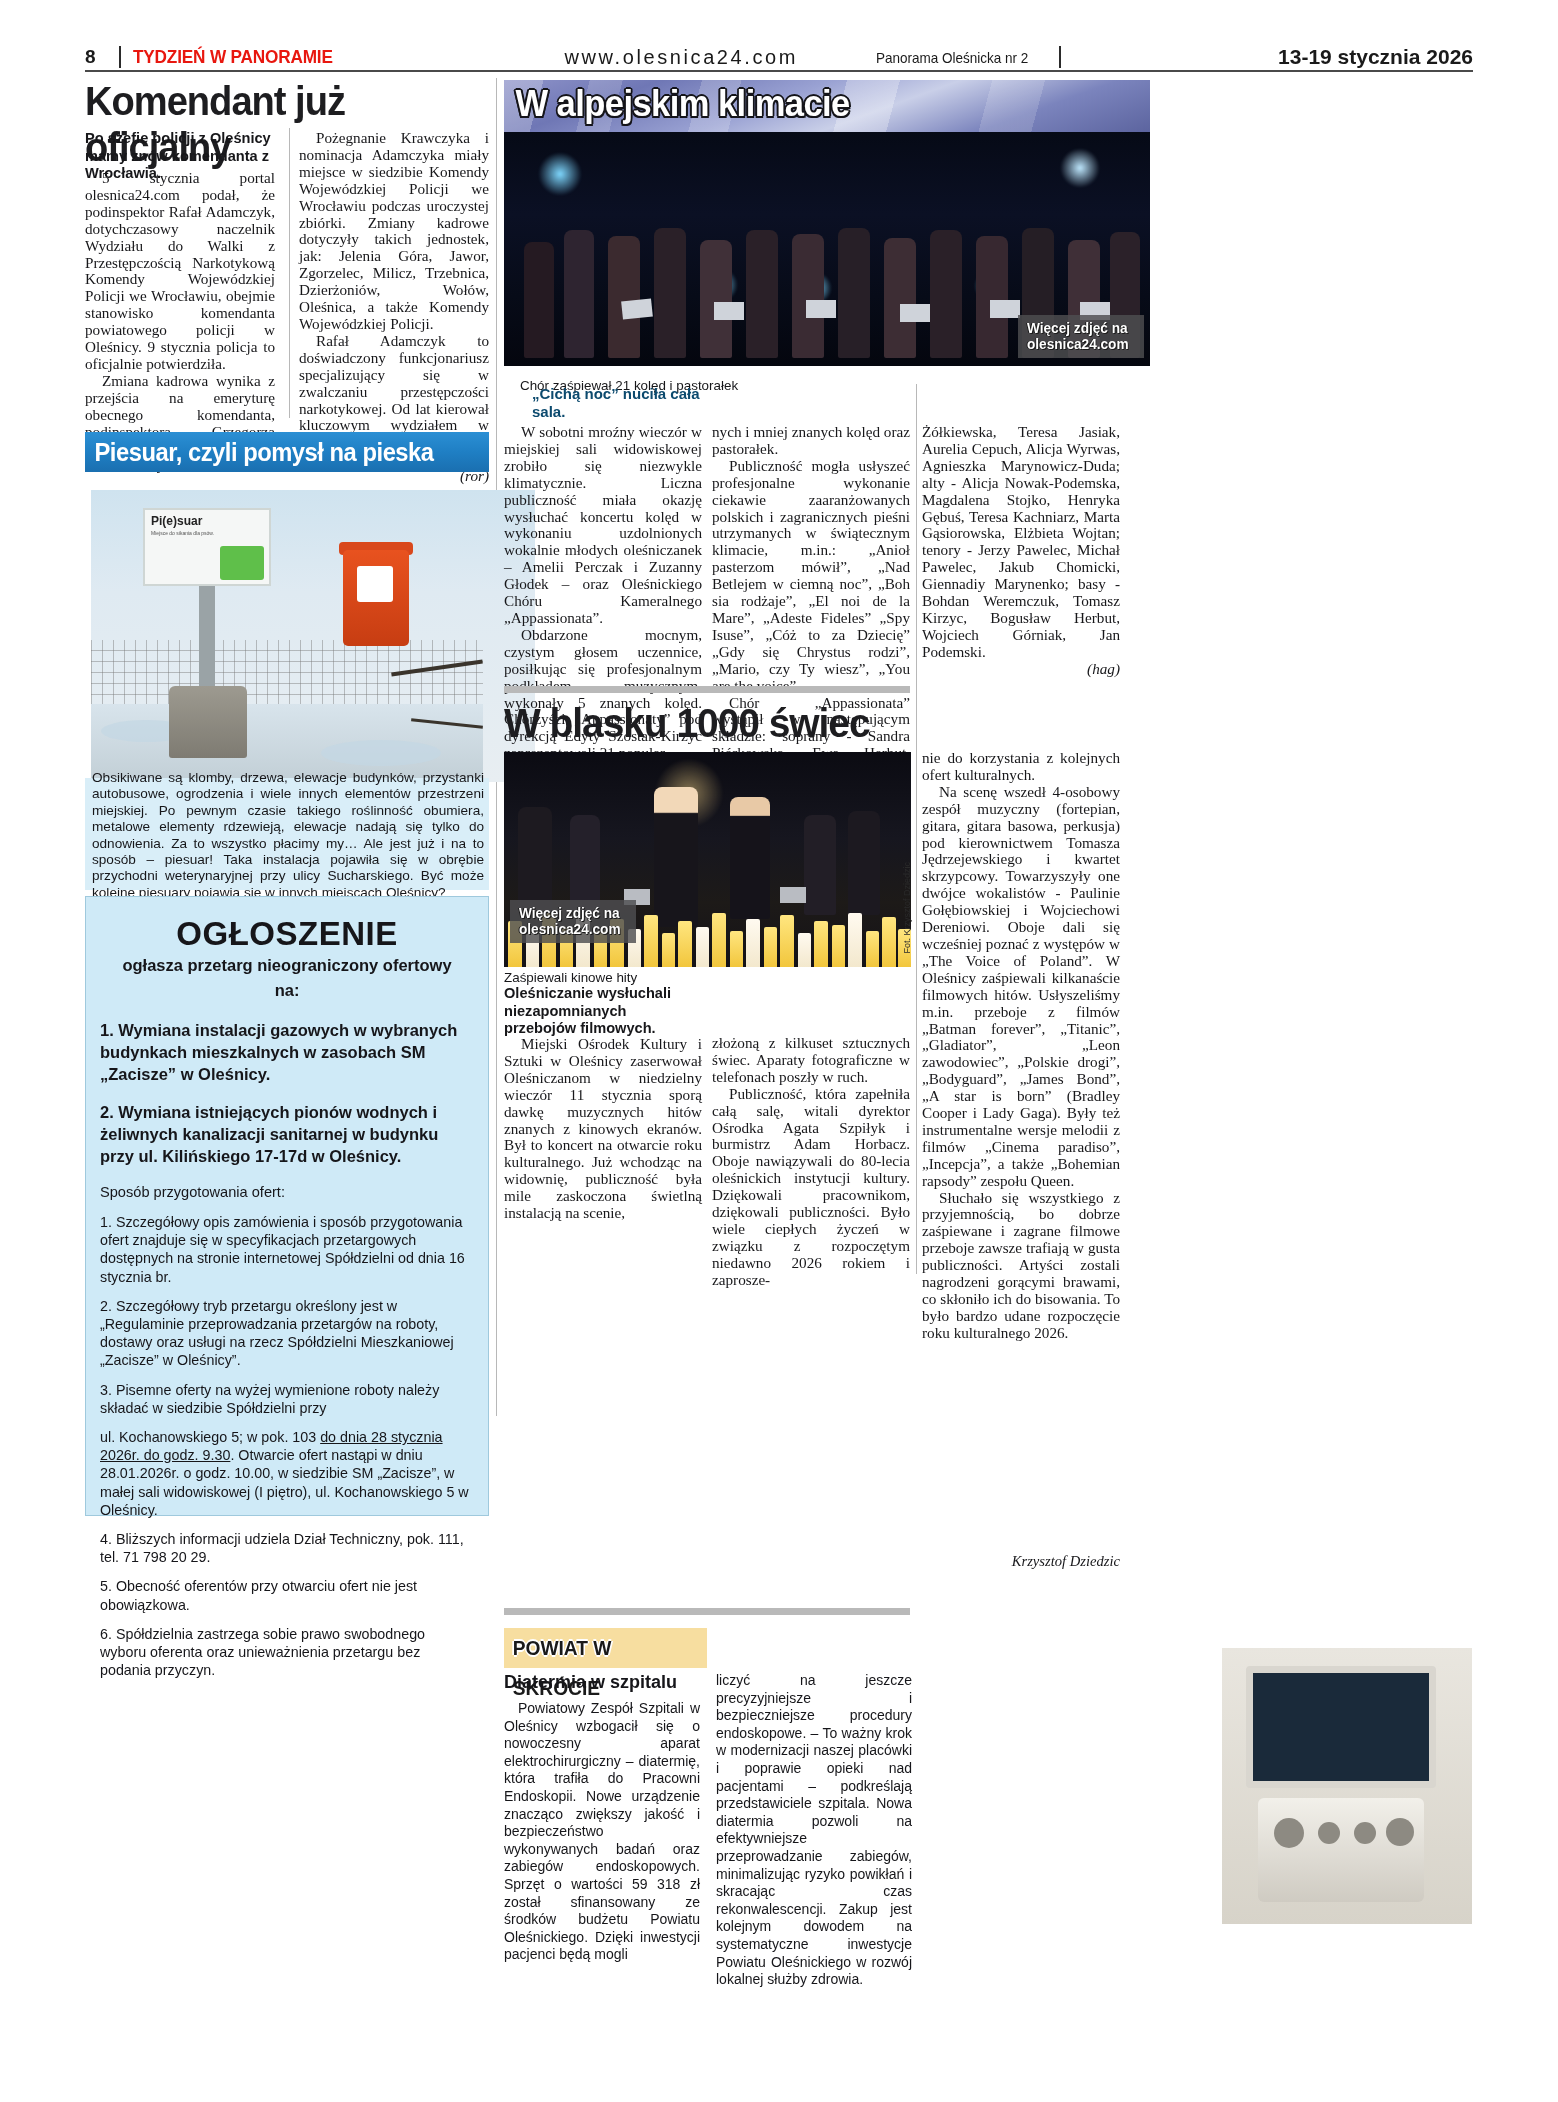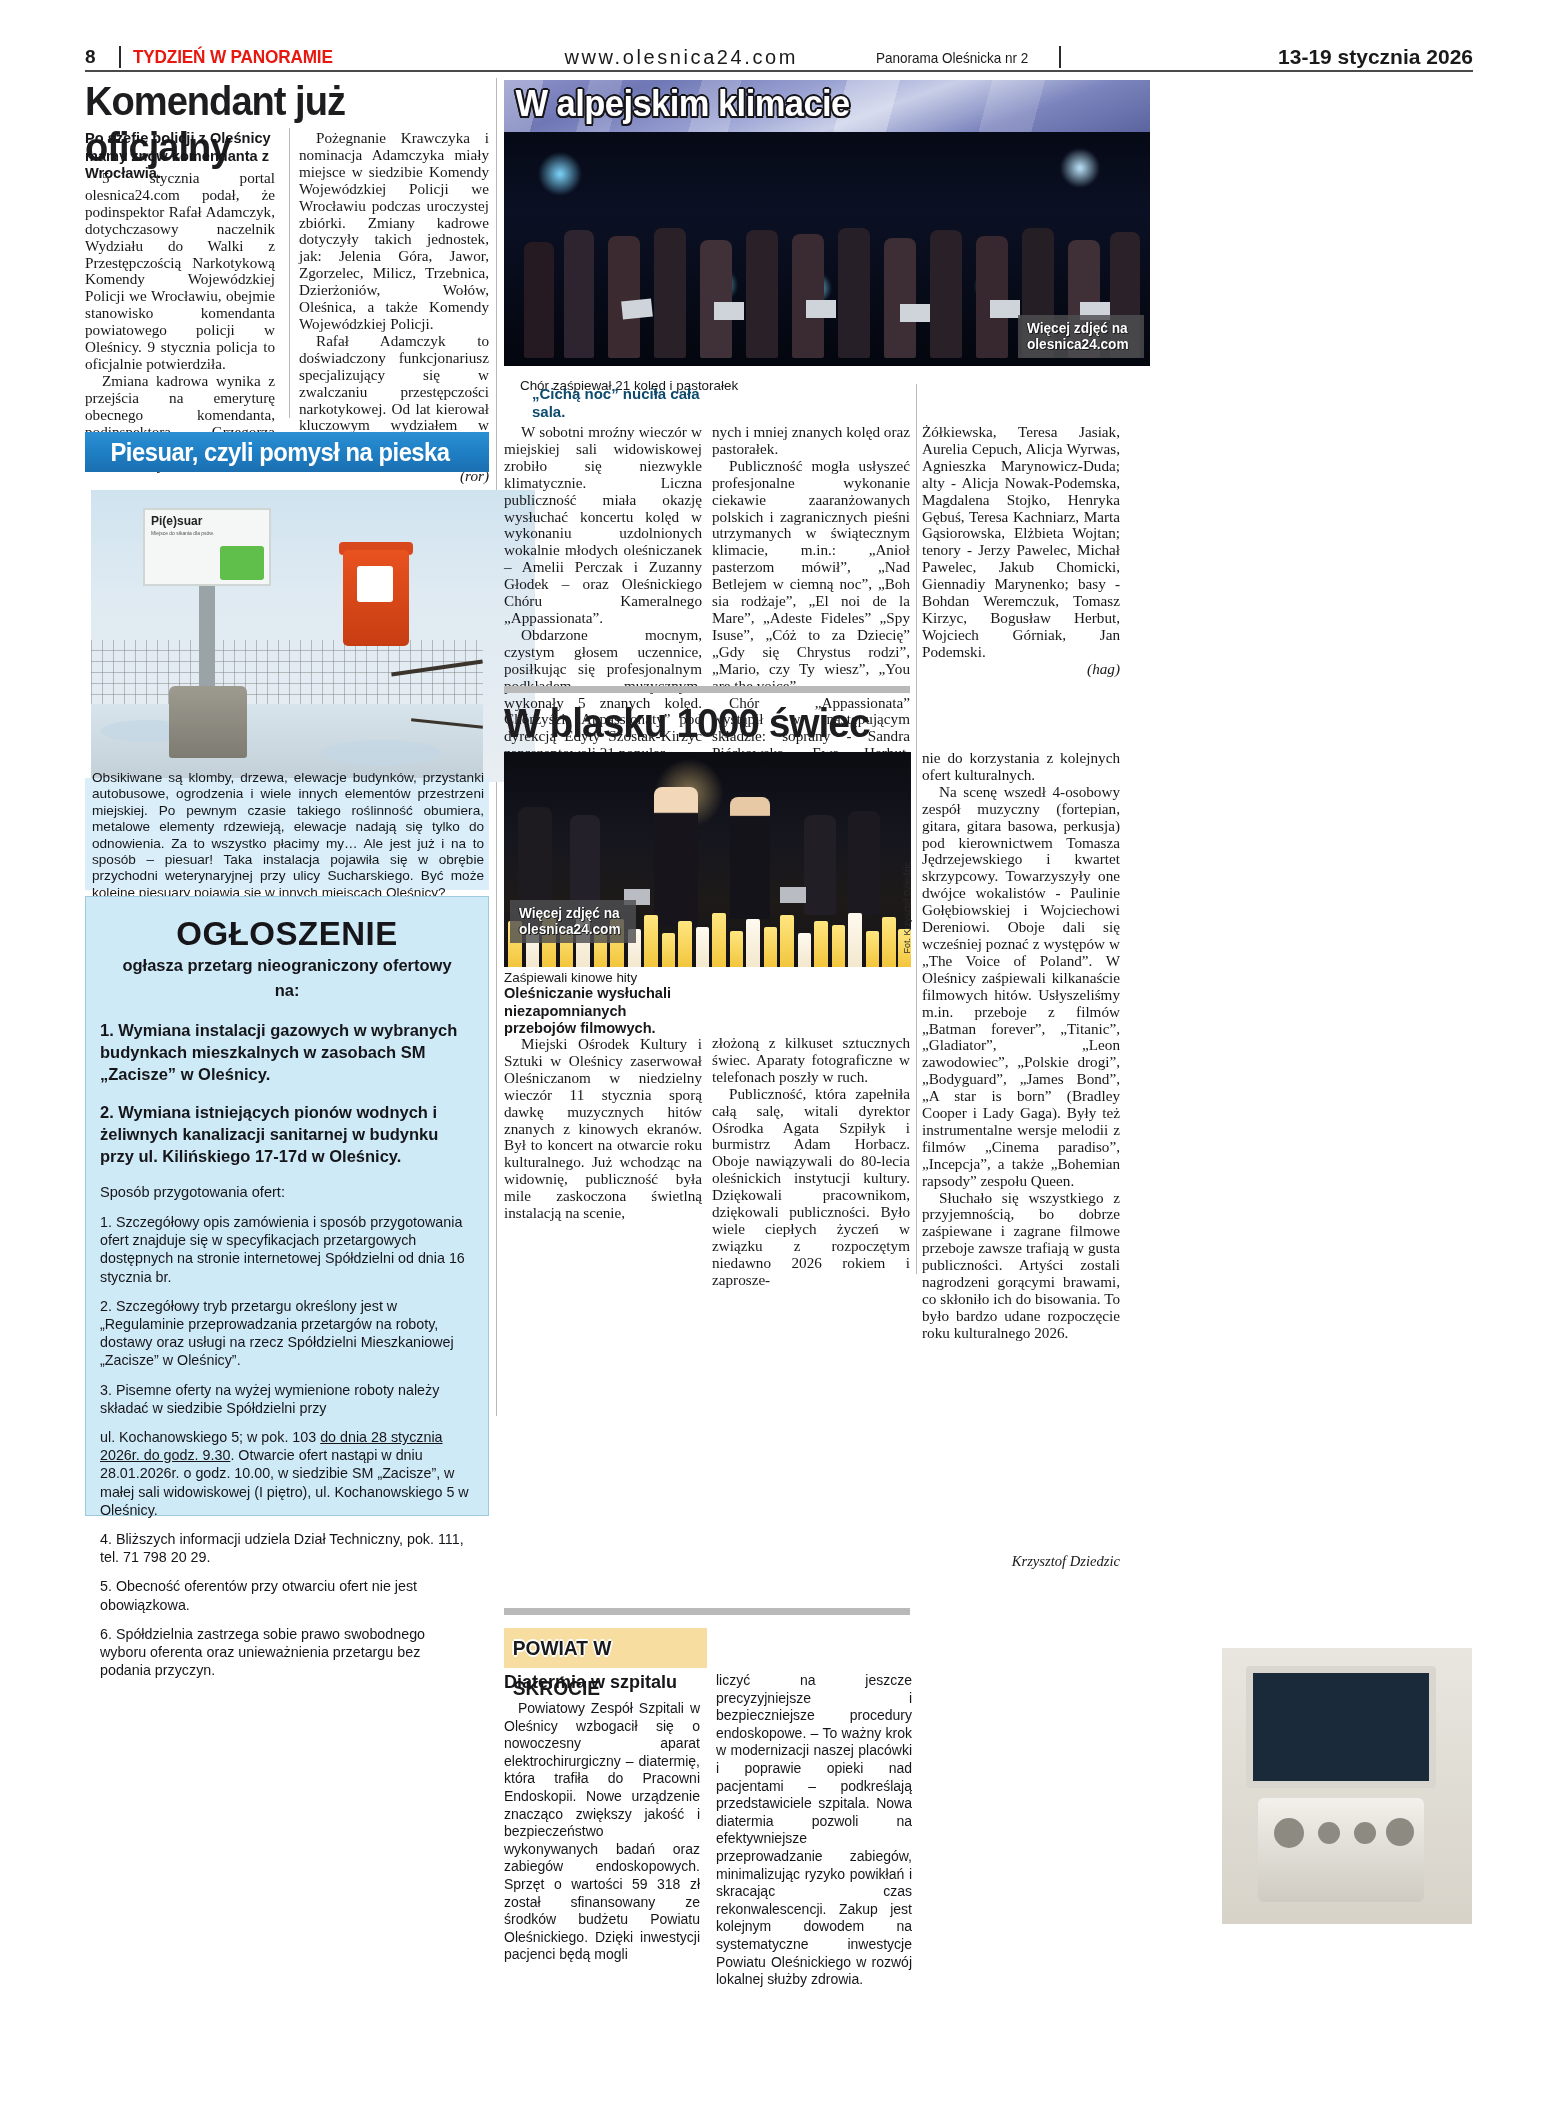--- a/index.html
+++ b/index.html
@@ -68,21 +68,21 @@
   .lead-bold {
     position:absolute; left:85px; top:130px; width:190px;
     font-family:"Liberation Sans", sans-serif; font-weight:bold;
     font-size:14.6px; line-height:17.5px; color:#17171a;
   }
 
   
   .piesuar-banner {
     position:absolute; left:85px; top:432px; width:404px; height:40px;
     background:linear-gradient(180deg,#2b8fd4 0%,#1f7fc4 50%,#1a6fb0 100%);
-    display:flex; align-items:center;padding-left:16px;
+    display:flex; align-items:center;
   }
   .piesuar-banner span {
     font-family:"Liberation Sans", sans-serif; font-weight:bold;
     font-size:25px; color:#ffffff; padding-left:10px;
     letter-spacing:-0.5px; transform:scaleX(0.95); transform-origin:left center;
   }
   .piesuar-photo {
     position:absolute; left:91px; top:478px; width:444px; height:292px;
     background:
       radial-gradient(circle at 72% 52%, rgba(225,70,35,0.0) 0 0),

